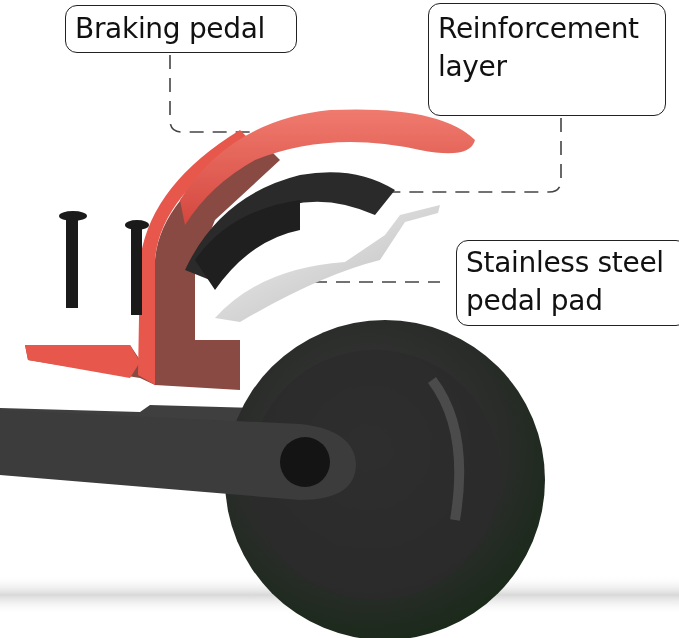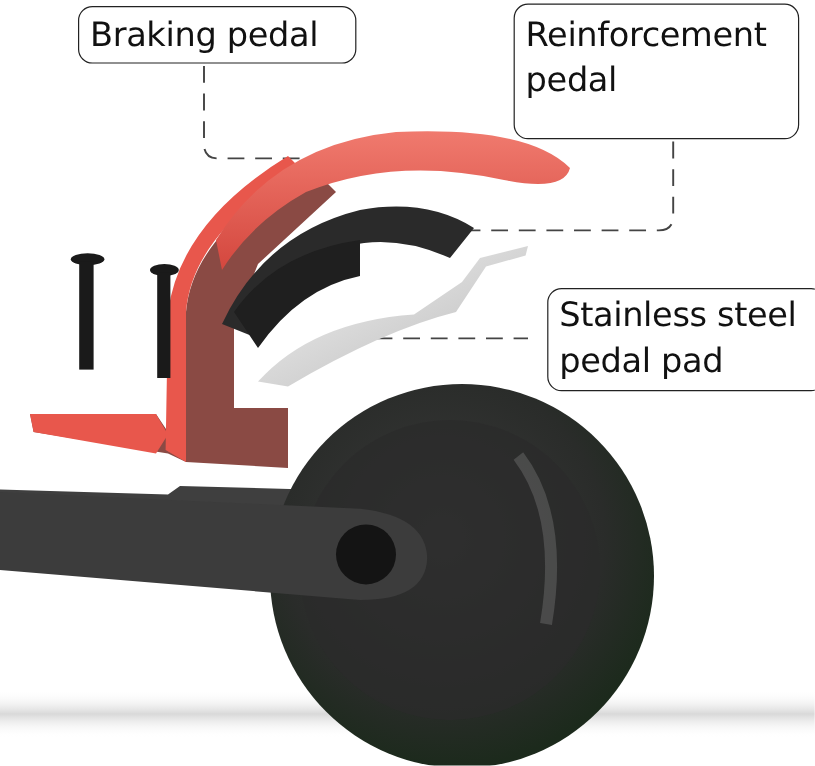--- a/index.html
+++ b/index.html
@@ -72,20 +72,20 @@
       <rect x="131" y="227" width="11" height="88" fill="#1a1a1a"></rect>
     </g>
   </svg>
 
   <div class="label" style="left:65px; top:5px; width:232px; height:48px; padding-top:4px;">
     <span>Braking pedal</span>
   </div>
 
   <div class="label" style="left:428px; top:3px; width:238px; height:113px; padding-top:6px;">
     <span>Reinforcement</span>
-    <span>pedal</span>
+    <span>layer</span>
   </div>
 
   <div class="label" style="left:456px; top:240px; width:232px; height:86px; padding-top:3px;">
     <span>Stainless steel</span>
     <span>pedal pad</span>
   </div>
 </div>
 
 </body></html>

